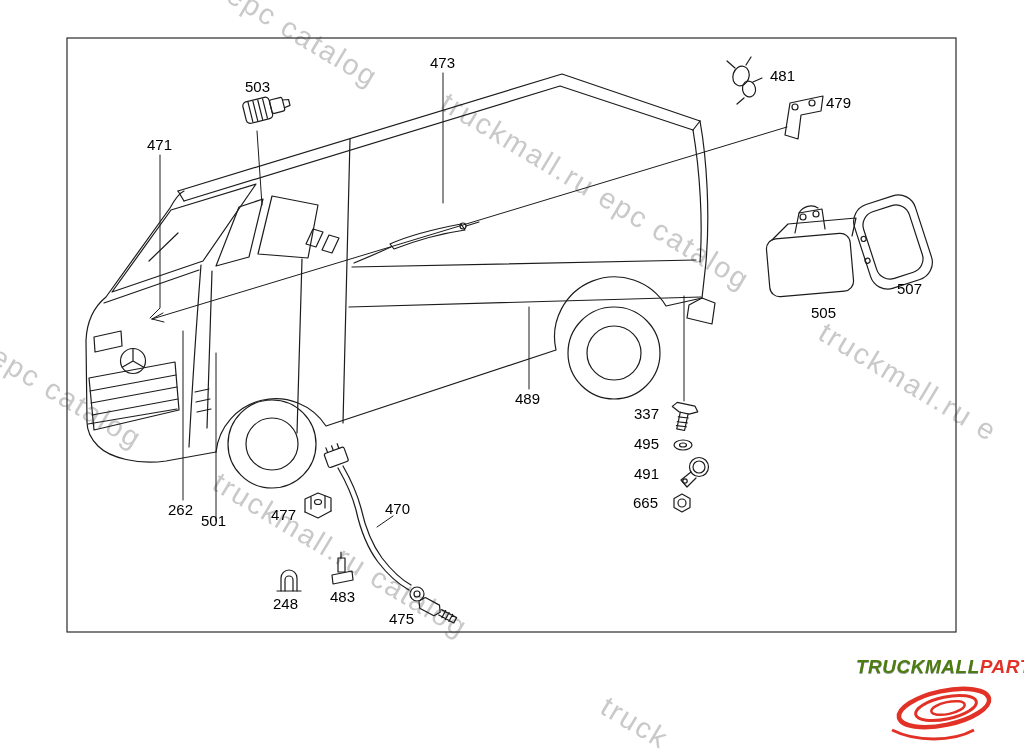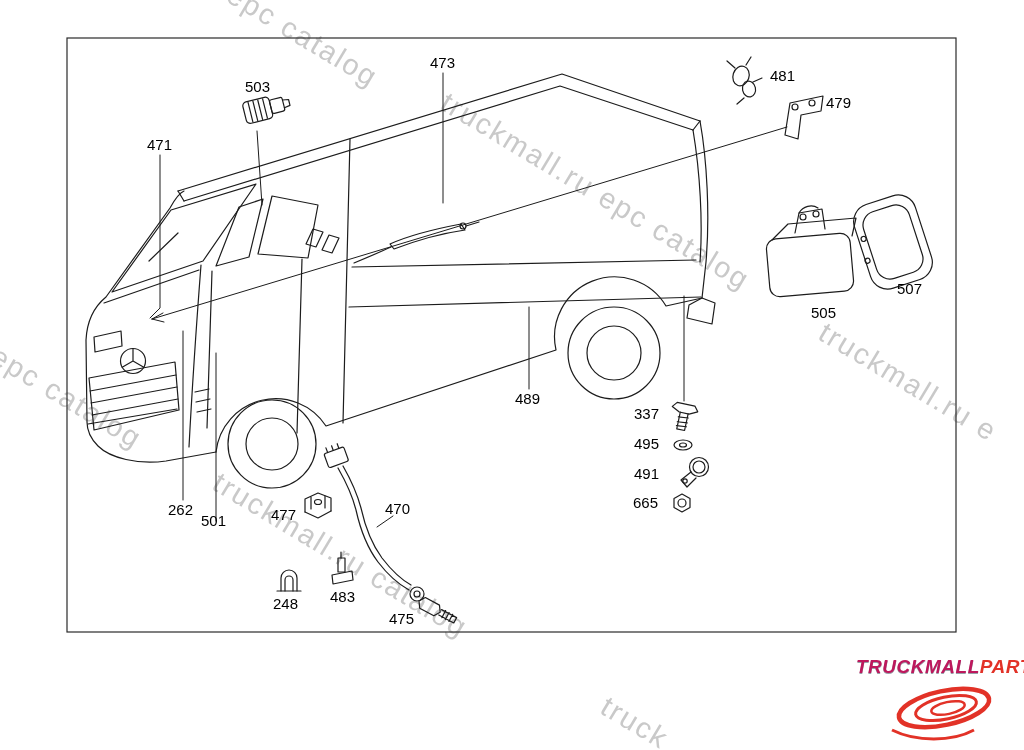--- a/index.html
+++ b/index.html
@@ -11,21 +11,21 @@
   .wm1{left:238px;top:-22px;transform:rotate(31deg)}
   .wm2{left:452px;top:86px;transform:rotate(31deg)}
   .wm3{left:-14px;top:330px;transform:rotate(31deg)}
   .wm4{left:224px;top:466px;transform:rotate(31deg)}
   .wm5{left:830px;top:316px;transform:rotate(31deg)}
   .wm6{left:612px;top:690px;transform:rotate(31deg)}
   svg.diagram{position:absolute;left:0;top:0;z-index:2}
   .plabel{position:absolute;z-index:3;font-size:15px;color:#000;line-height:1}
   .logo{position:absolute;z-index:4;left:856px;top:656px;font-weight:bold;font-style:italic;
         font-size:19px;letter-spacing:.5px;white-space:nowrap;cursor:pointer}
-  .logo-gray{color:#be185d;text-shadow:0 1px 0 #98a1a9}
+  .logo-gray{color:#4d7c0f;text-shadow:0 1px 0 #98a1a9}
   .logo-red{color:#e23227}
 </style>
 </head>
 <body>
 
 <div class="page">
 
   <div class="wm wm1">epc catalog</div>
   <div class="wm wm2">truckmall.ru epc catalog</div>
   <div class="wm wm3">l epc catalog</div>

